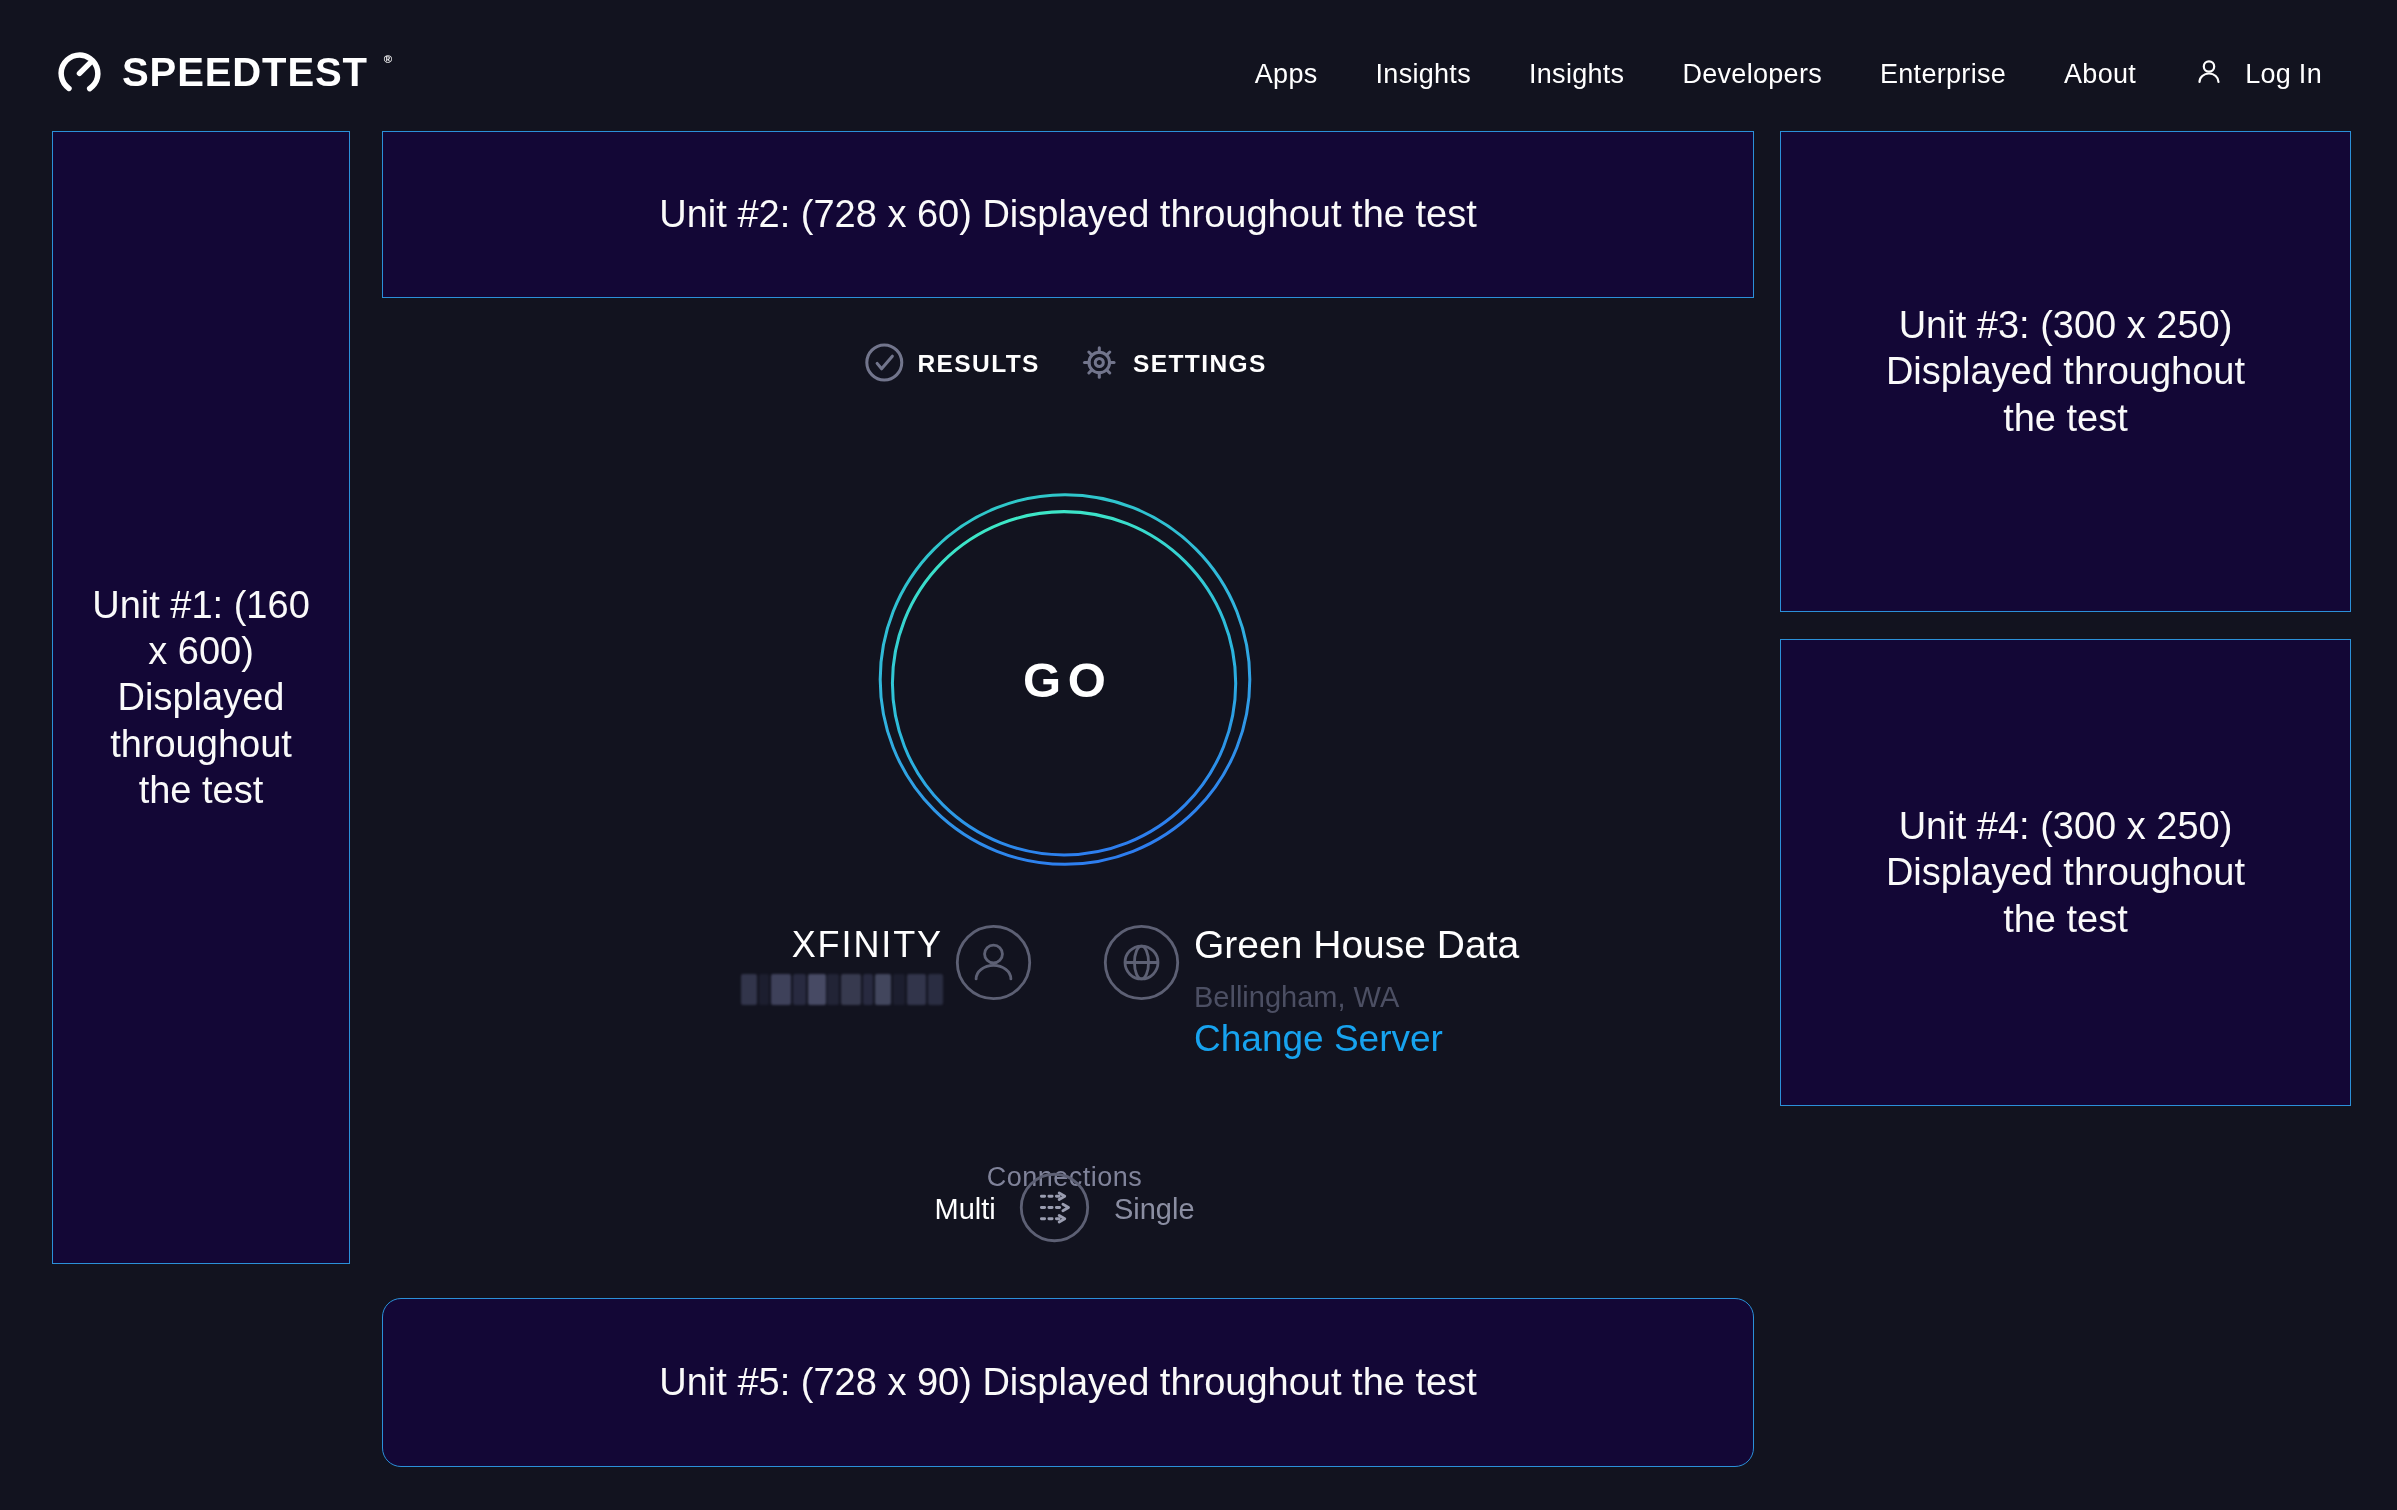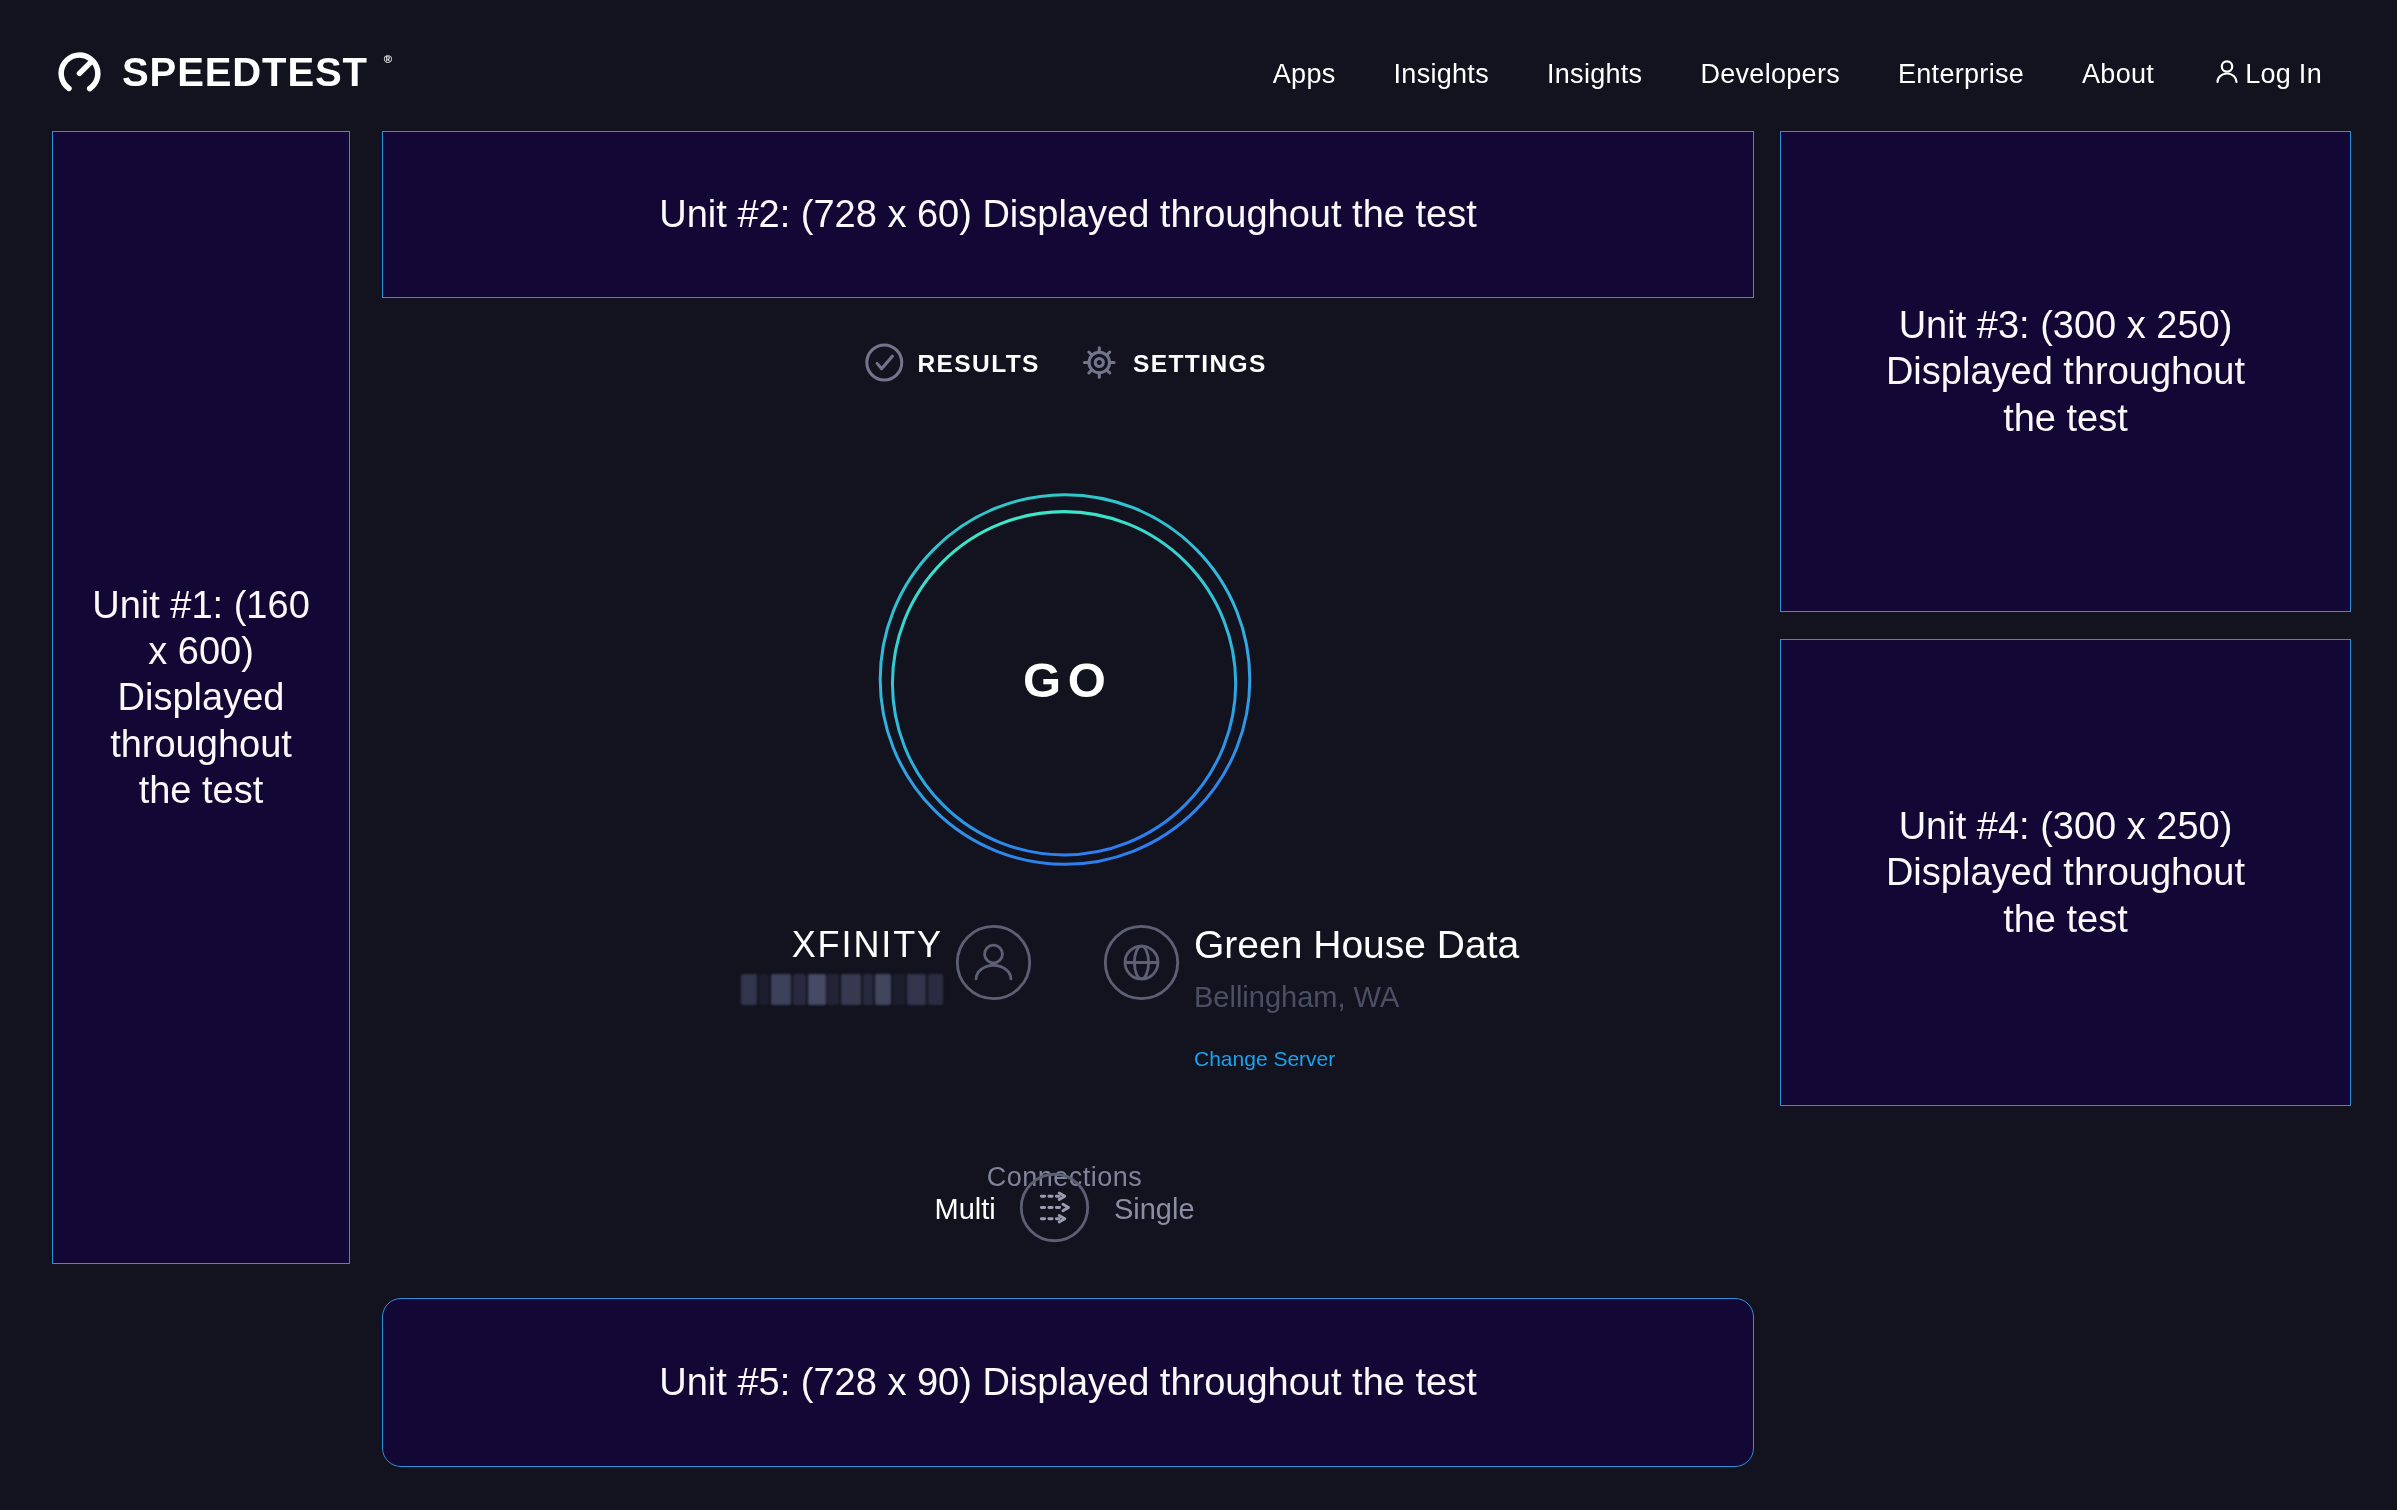--- a/index.html
+++ b/index.html
@@ -27,21 +27,21 @@
   .header{
     position:absolute;top:0;left:0;width:100%;height:132px;
     display:flex;align-items:center;justify-content:space-between;
     padding:16px 75px 0 52px;
   }
   .logo{display:flex;align-items:flex-start;gap:15px;cursor:pointer;text-decoration:none;color:var(--white);}
   .logo-text{font-size:40px;font-weight:700;letter-spacing:0.9px;line-height:55px;}
   .logo-tm{font-size:11.3px;font-weight:700;margin-top:7.5px;margin-left:0.9px;}
   .nav{display:flex;align-items:center;gap:58px;}
   .nav a{color:var(--white);text-decoration:none;font-size:27px;letter-spacing:0.3px;cursor:pointer;}
-  .nav .login{display:flex;align-items:center;gap:3px;}
+  .nav .login{display:flex;align-items:center;gap:21px;}
   
   .ad{
     position:absolute;background:var(--ad-bg);border:1.9px solid var(--ad-border);
     display:flex;align-items:center;justify-content:center;text-align:center;
   }
   .ad-text{font-size:38px;line-height:1.22;color:#fafafa;font-weight:400;}
   .ad-1{left:52px;top:131px;width:298px;height:1133px;}
   .ad-1 .ad-text{width:226px;}
   .ad-2{left:382px;top:131px;width:1372px;height:167px;}
   .ad-3{left:1780px;top:131px;width:571px;height:481px;}
@@ -89,21 +89,21 @@
     margin-top:11.3px;width:202px;height:31px;display:flex;gap:1.9px;
     filter:blur(1.2px);opacity:.95;
   }
   .ip-blur i{display:block;height:100%;border-radius:1.9px;}
   .round-icon{position:absolute;display:block;}
   .icon-person-big{left:954px;top:923px;}
   .icon-globe{left:1102px;top:923px;}
   .server-block{position:absolute;left:1194px;top:925px;display:flex;flex-direction:column;align-items:flex-start;}
   .server-name{font-size:39px;font-weight:500;line-height:1.05;color:var(--white);}
   .server-location{margin-top:15px;font-size:29px;color:var(--muted-dark);}
-  .server-change{margin-top:33px;font-size:21px;color:var(--link);cursor:pointer;text-decoration:none;}
+  .server-change{margin-top:4px;font-size:37px;color:var(--link);cursor:pointer;text-decoration:none;}
 </style>
 </head>
 <body>
 
 <div class="page">
 
   <header class="header">
     <a class="logo">
       <span>
         <svg width="55" height="55" viewBox="0 0 60 60">

